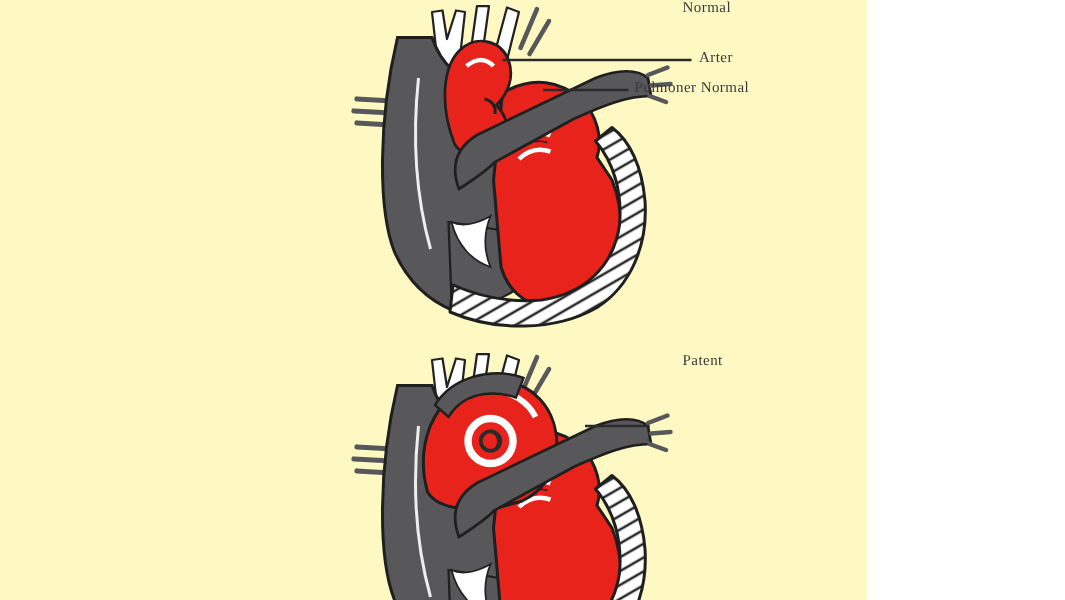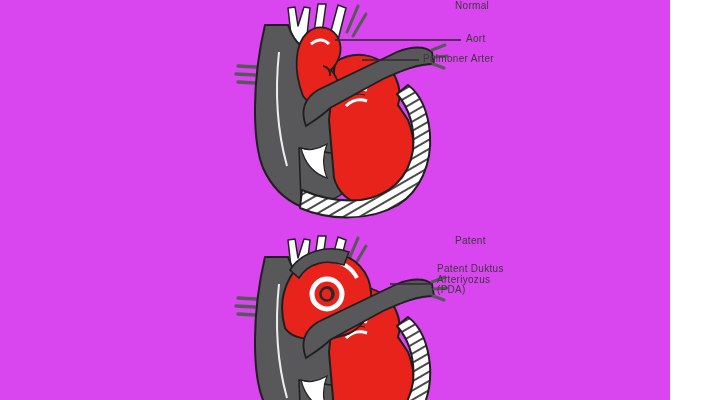--- a/index.html
+++ b/index.html
@@ -1,18 +1,18 @@
 <!DOCTYPE html>
 <html><head>
 <meta charset="utf-8">
 <style>
   html,body{margin:0;padding:0;background:#fff;}
   .stage{
-    position:relative;width:670px;height:400px;background:#d946ef;
-    overflow:hidden;font-family:Liberation Sans, sans-serif;
+    position:relative;width:578px;height:400px;background:#fef9c3;
+    overflow:hidden;font-family:Liberation Serif, serif;
   }
   .figure-svg{position:absolute;left:0;top:0;}
   .lbl{
     position:absolute;font-size:10px;color:#3a3a3a;letter-spacing:.3px;
     white-space:nowrap;line-height:10.5px;
   }
   .lbl .sub{display:block;}
 </style>
 </head>
 <body>
@@ -92,25 +92,20 @@
       </g>
     </g>
 
     <path d="M335,40 L461,40" stroke="#2b2b2b" stroke-width="1.6"></path>
     <path d="M362,60 L419,60" stroke="#2b2b2b" stroke-width="1.6"></path>
     <path d="M390,284 L433,284" stroke="#2b2b2b" stroke-width="1.6"></path>
   </svg>
 
   <div class="lbl" style="left:455px;top:1px;">Normal</div>
 
-  <div class="lbl" style="left:466px;top:34px;">Aort</div>
+  <div class="lbl" style="left:466px;top:34px;">Arter</div>
 
-  <div class="lbl" style="left:423px;top:54px;">Pulmoner Arter</div>
+  <div class="lbl" style="left:423px;top:54px;">Pulmoner Normal</div>
 
   <div class="lbl" style="left:455px;top:236px;">Patent</div>
 
-  <div class="lbl" style="left:437px;top:264px;">
-    <span class="sub">Patent Duktus</span>
-    <span class="sub">Arteriyozus</span>
-    <span class="sub">(PDA)</span>
-  </div>
 
 </div>
 
 </body></html>

